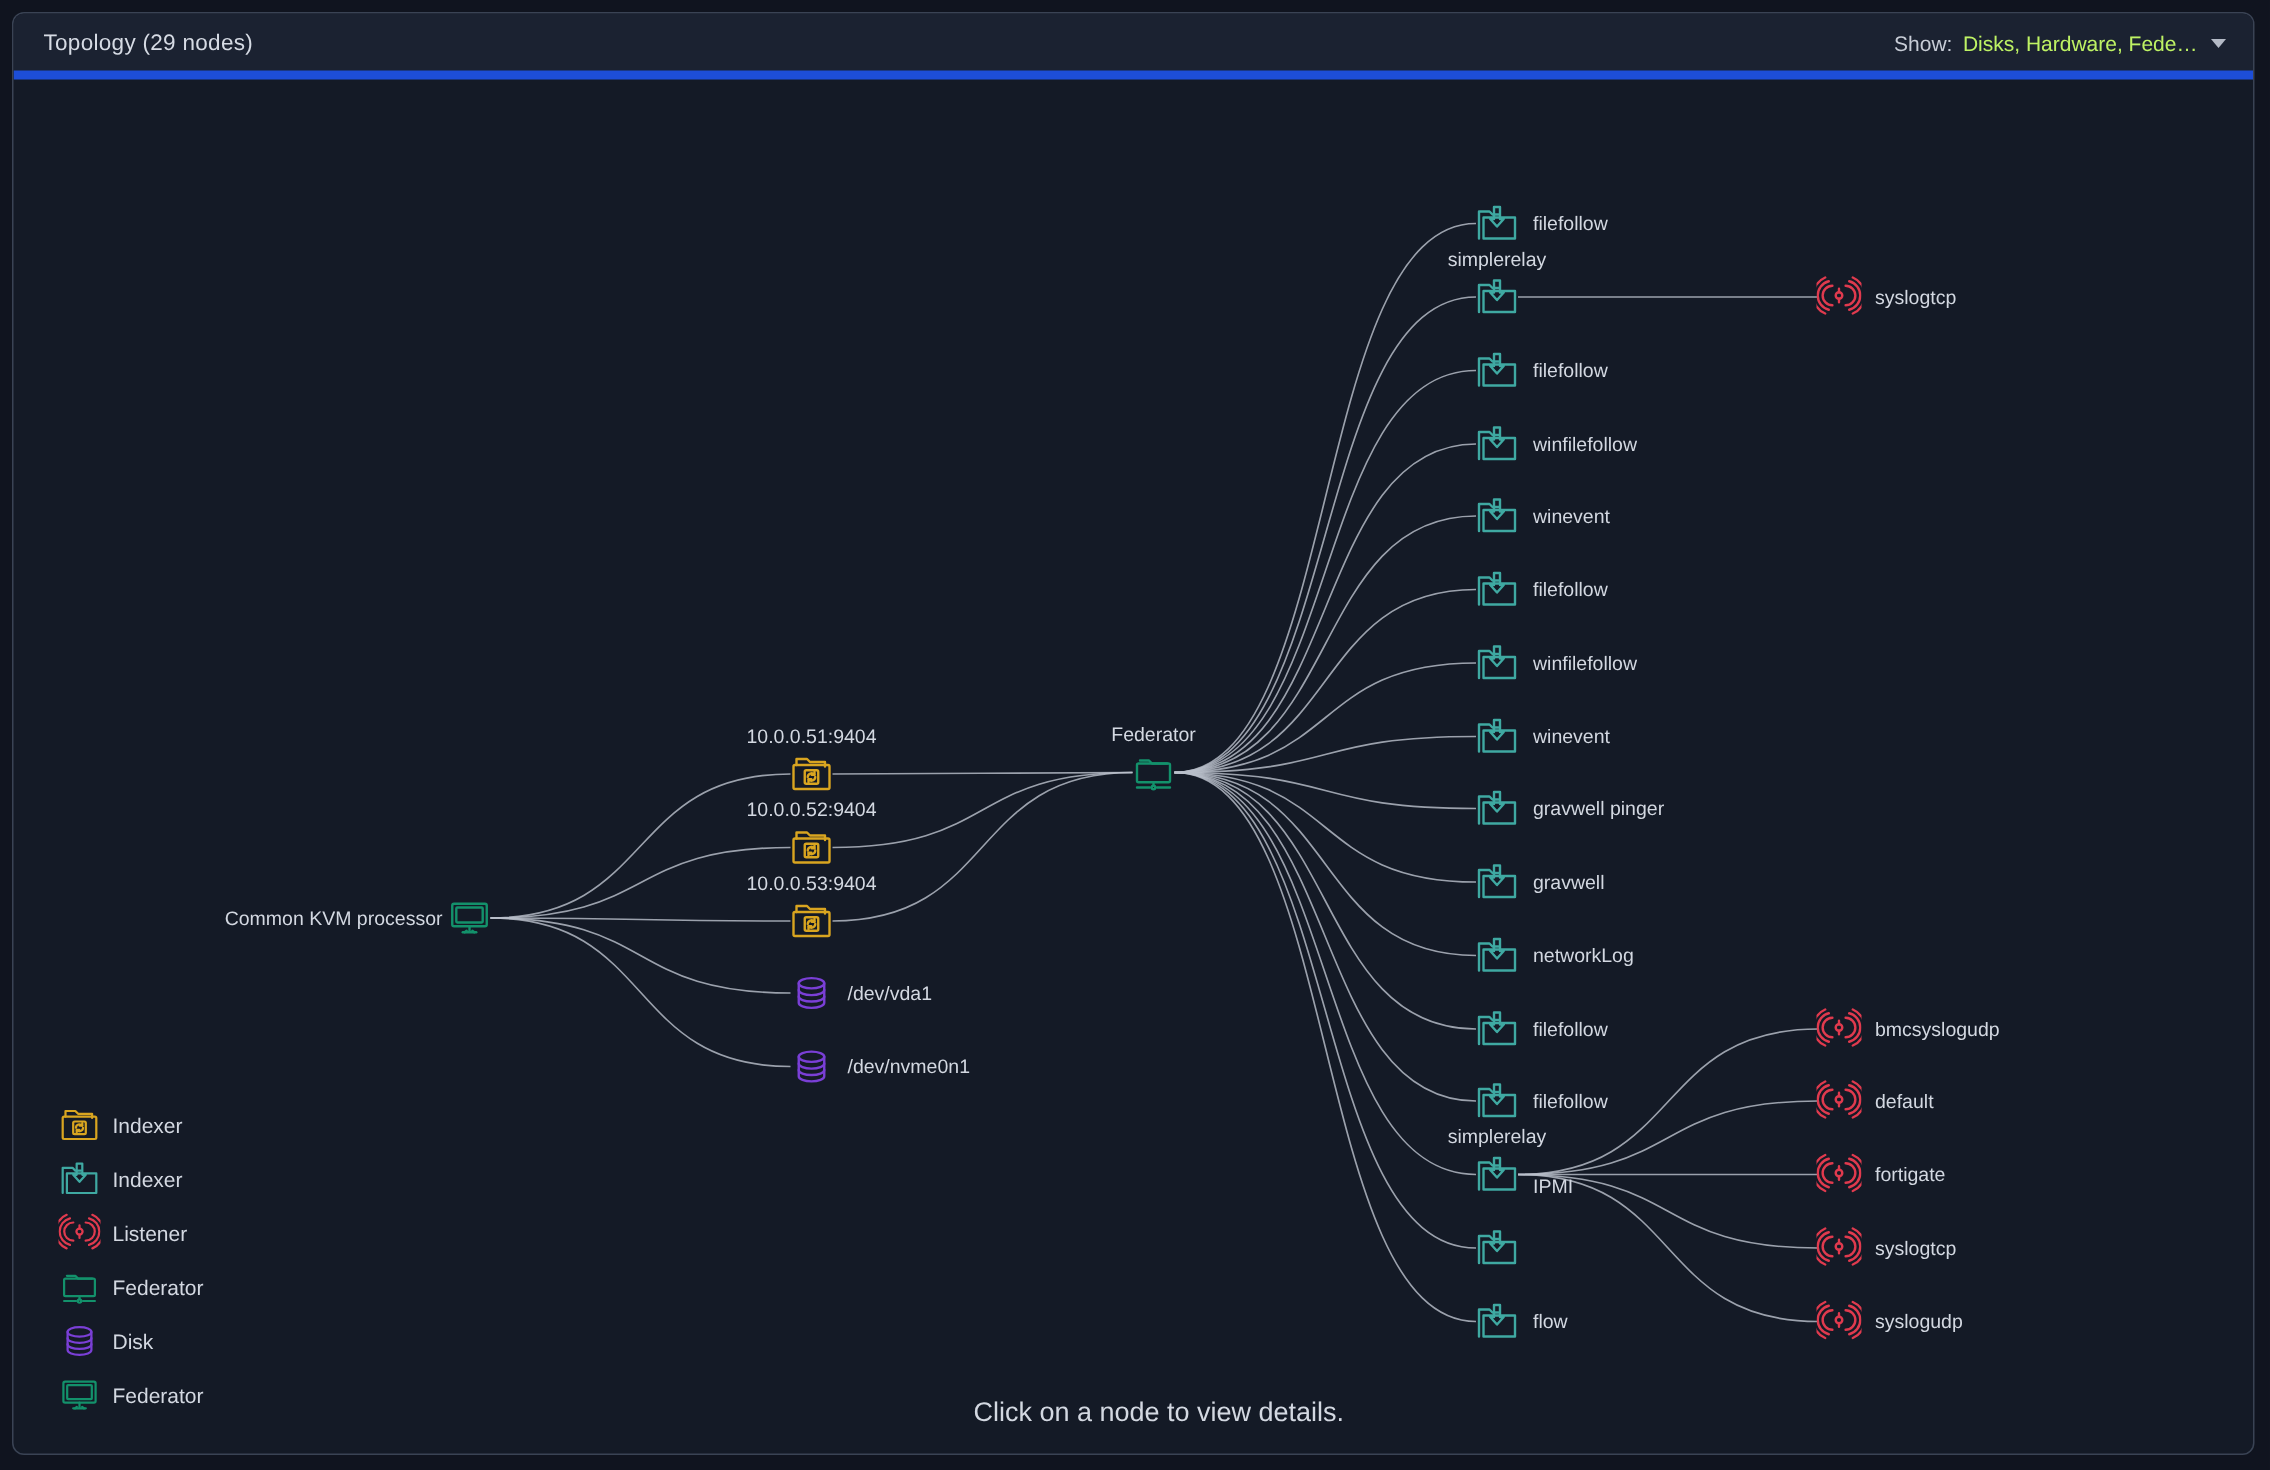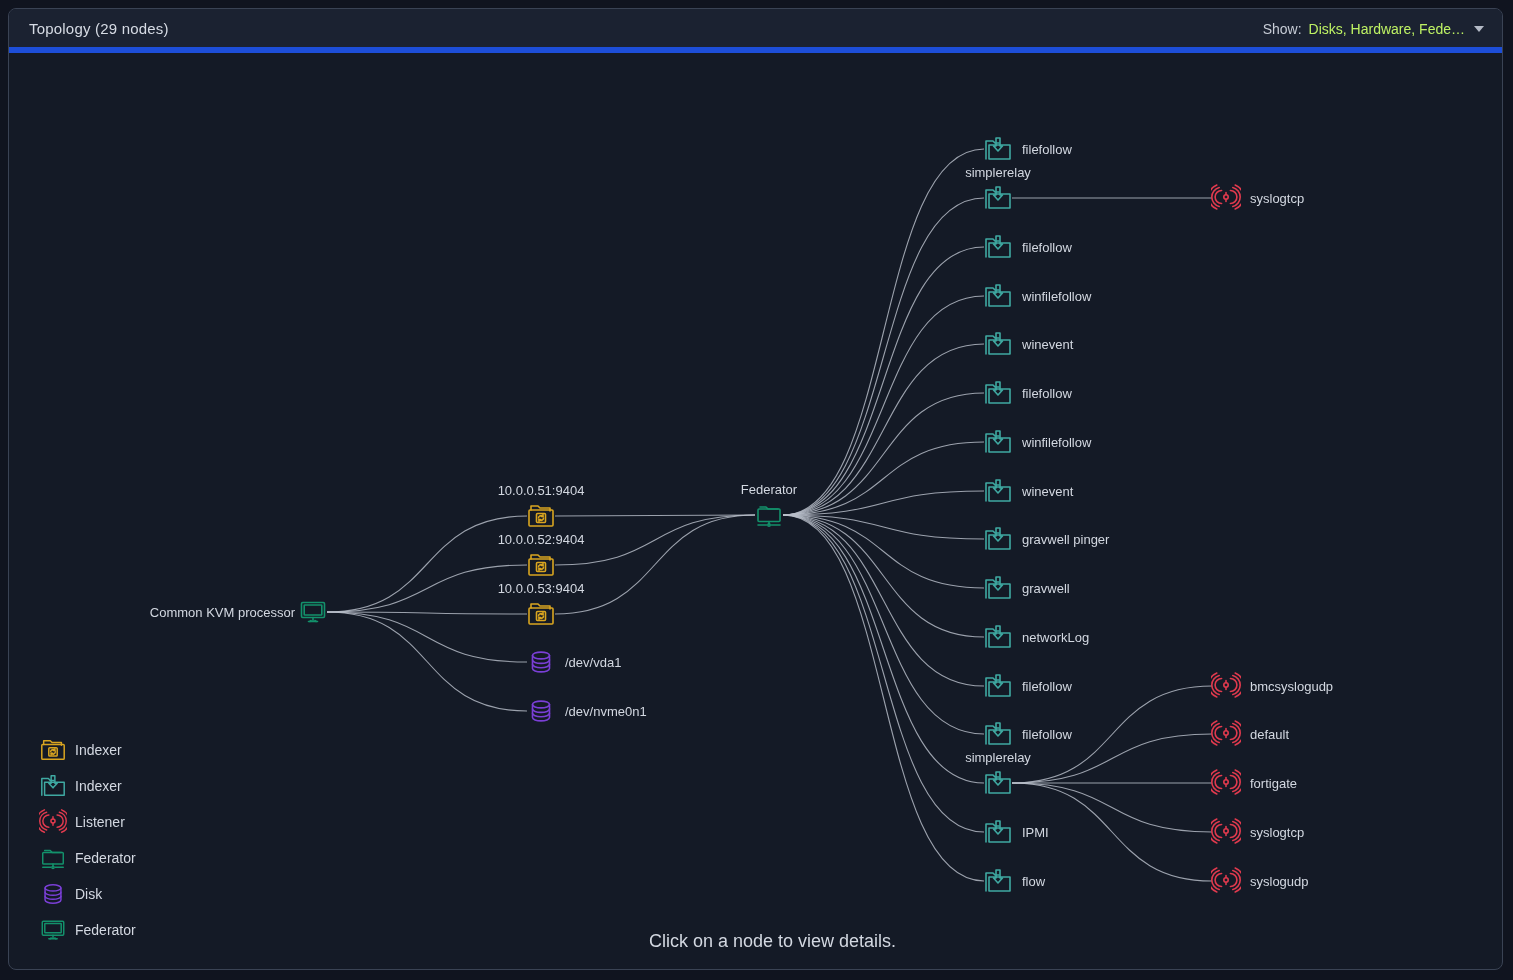--- a/index.html
+++ b/index.html
@@ -261,21 +261,21 @@
     </svg>
         </div>
         <div class="nlabel above" style="left: 989px; top: 697px;">simplerelay</div>
         <div class="node" style="left: 989px; top: 779px;">
           <svg viewBox="0 0 30 30" style="stroke:#3fa9a2;fill:none;stroke-width:1.6;stroke-linecap:round;stroke-linejoin:round">
       <path d="M3 25 V7 h7 l2 2 h4"></path>
       <path d="M6 25 V11 h21 v14 z"></path>
       <path d="M13 4 v8 h-2.5 l4.5 5 l4.5 -5 H17 V4 z"></path>
     </svg>
         </div>
-        <div class="nlabel" style="left: 1013px; top: 779px;">IPMI</div>
+        <div class="nlabel" style="left: 1013px; top: 738px;">IPMI</div>
         <div class="node" style="left: 989px; top: 828px;">
           <svg viewBox="0 0 30 30" style="stroke:#3fa9a2;fill:none;stroke-width:1.6;stroke-linecap:round;stroke-linejoin:round">
       <path d="M3 25 V7 h7 l2 2 h4"></path>
       <path d="M6 25 V11 h21 v14 z"></path>
       <path d="M13 4 v8 h-2.5 l4.5 5 l4.5 -5 H17 V4 z"></path>
     </svg>
         </div>
         <div class="nlabel" style="left: 1013px; top: 828px;">flow</div>
         <div class="node" style="left: 1217px; top: 145px;">
           <svg viewBox="0 0 30 30" style="stroke:#e03a4e;fill:none;stroke-width:1.6;stroke-linecap:round;stroke-linejoin:round">

